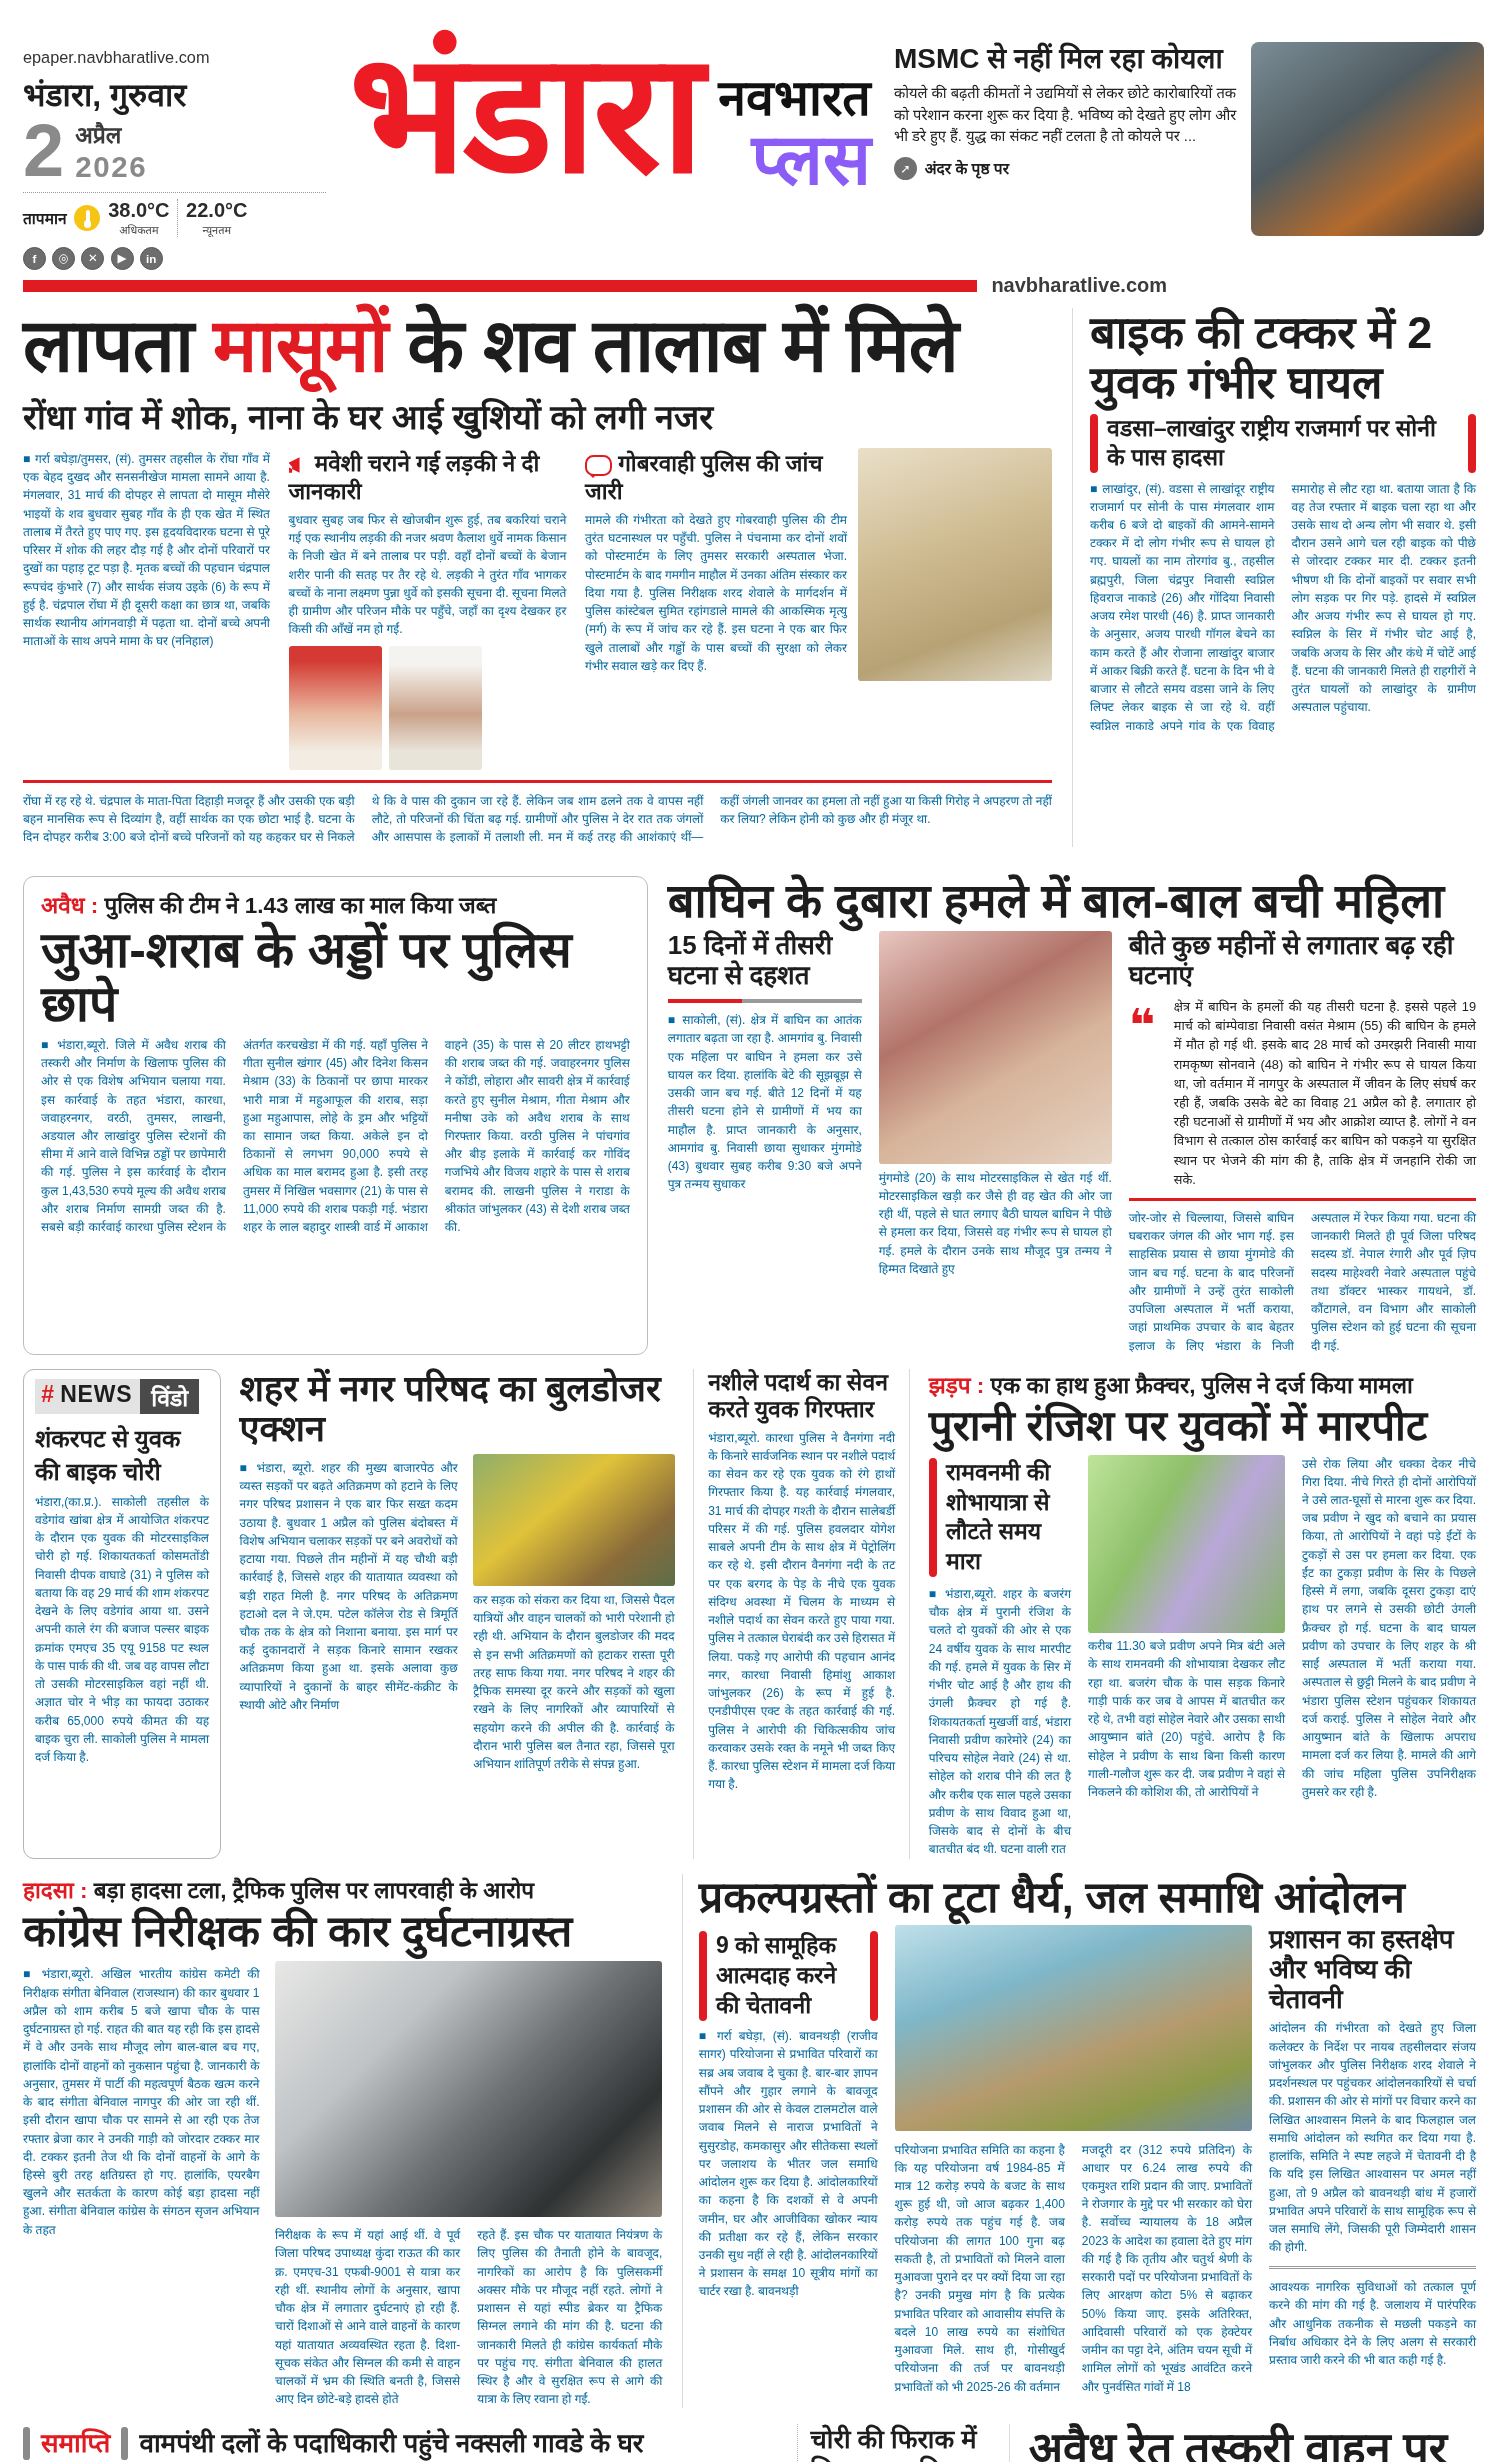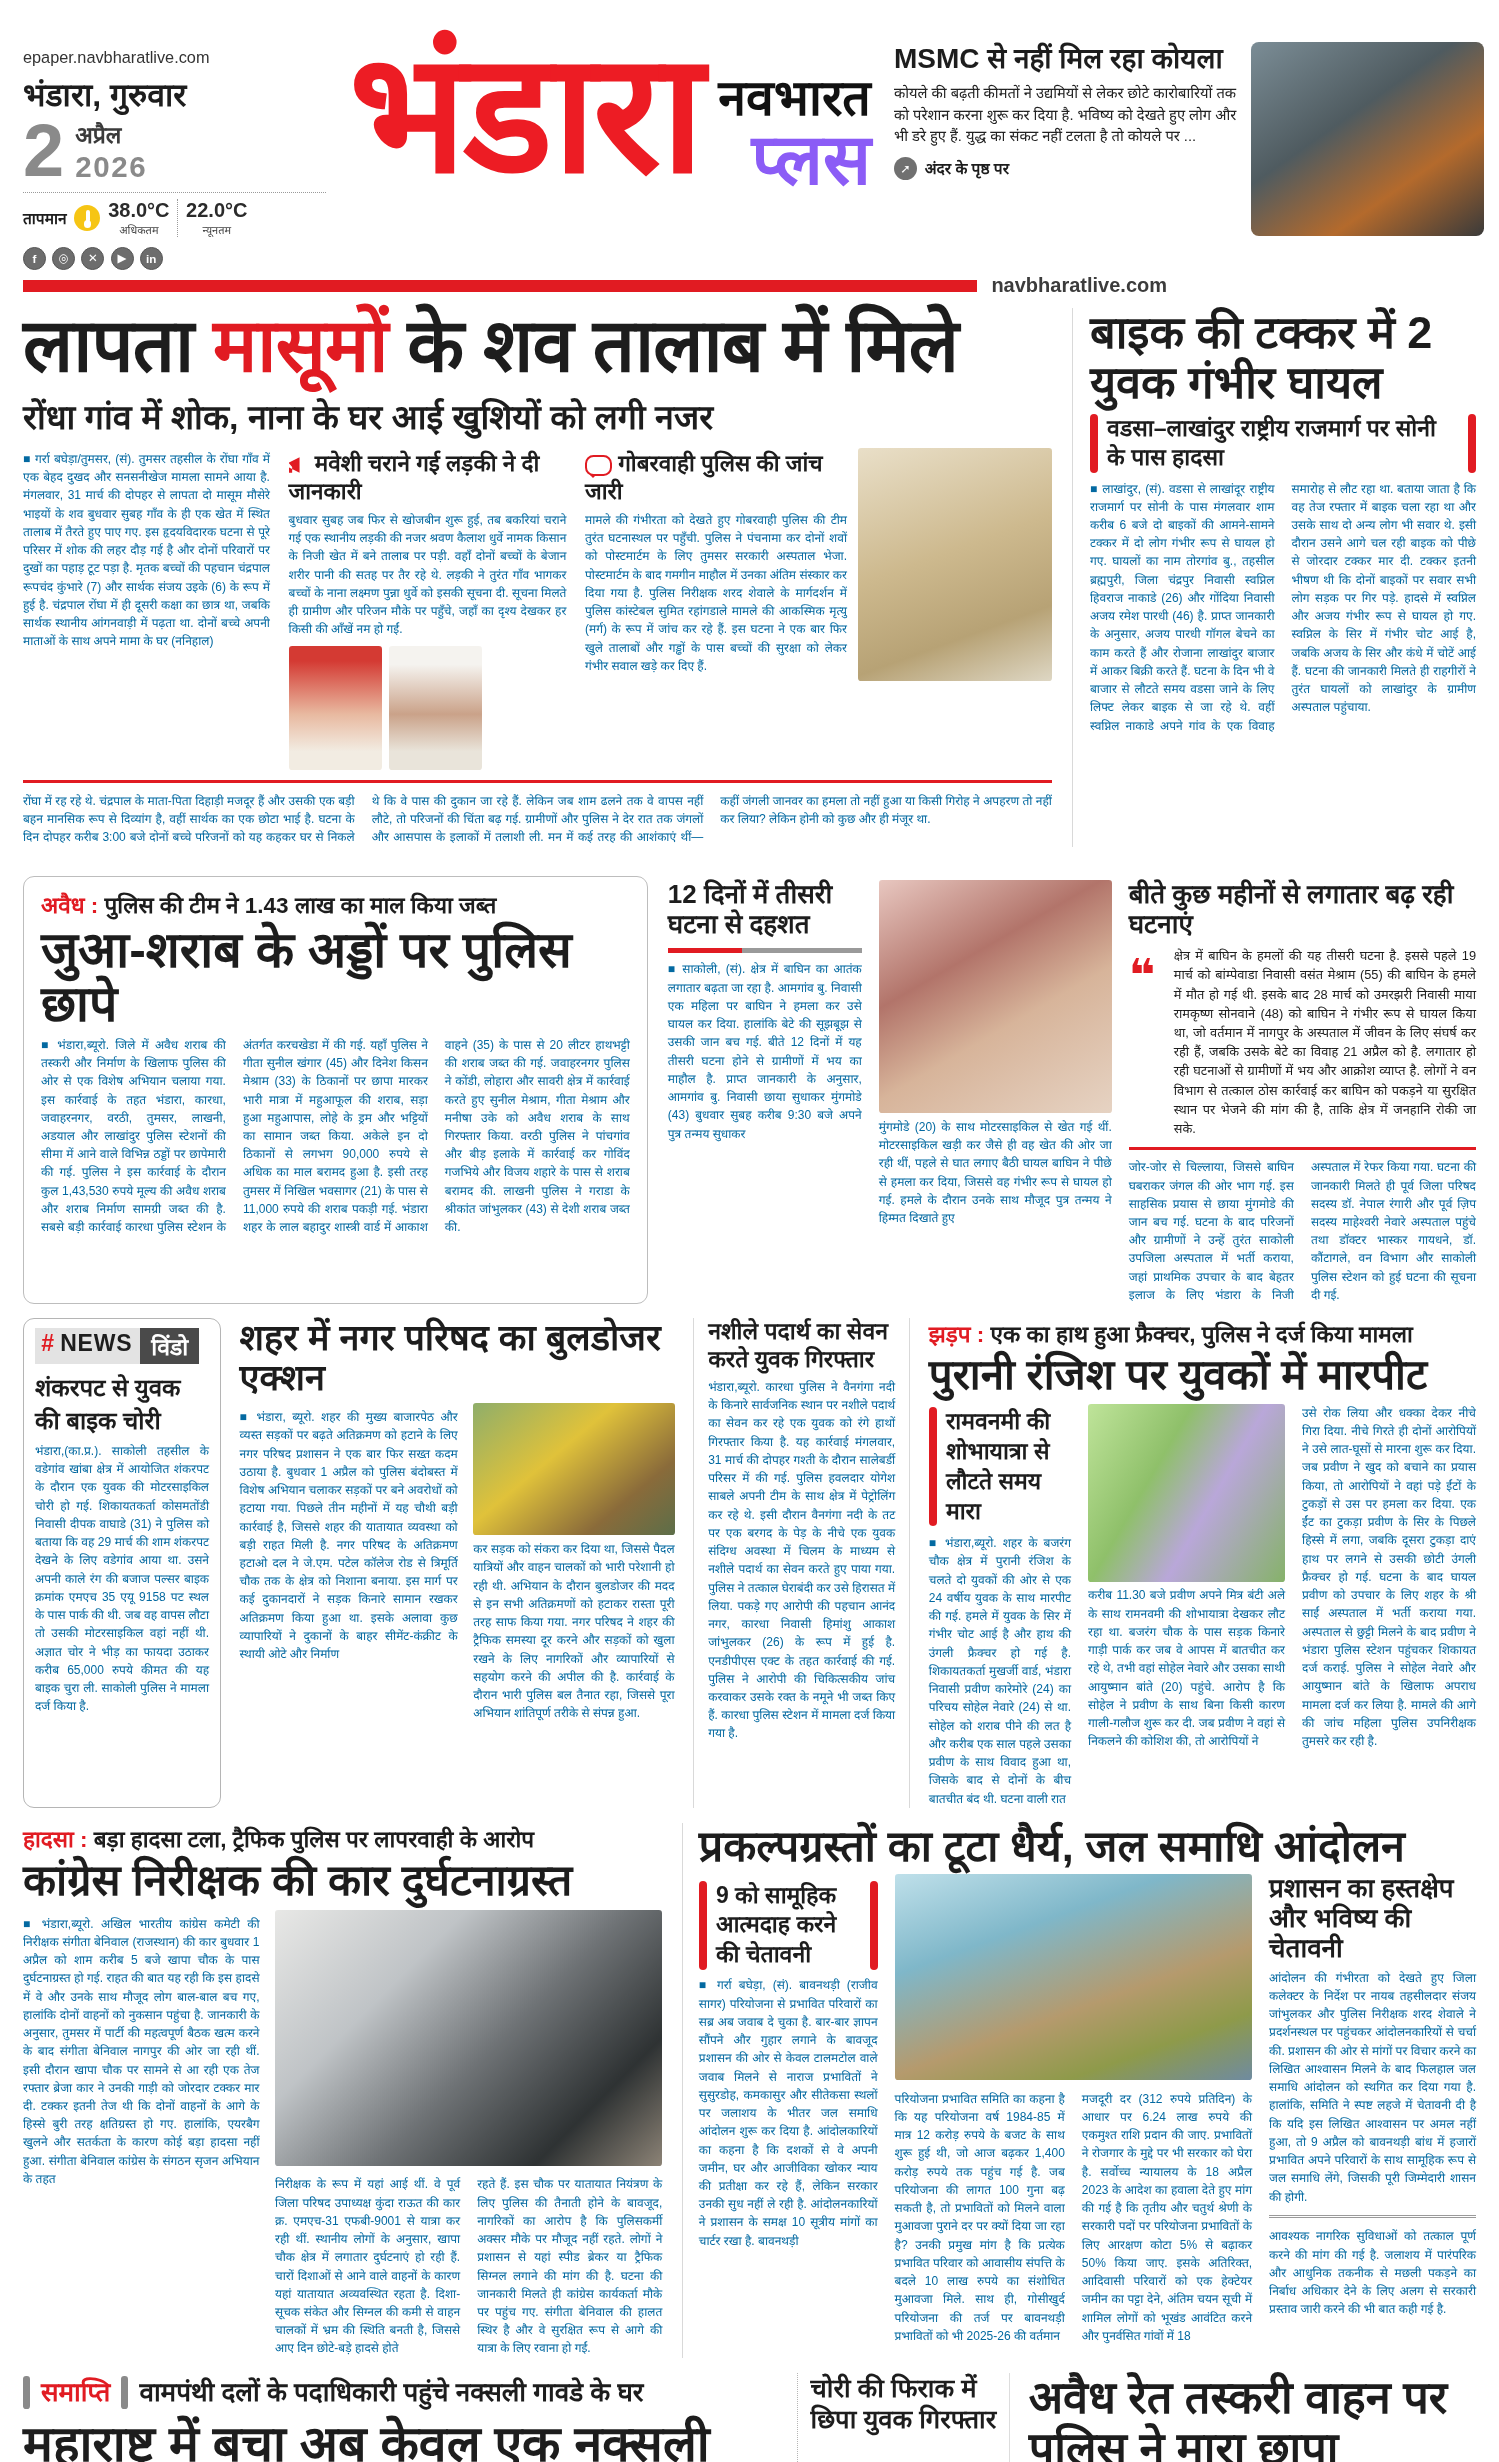--- a/index.html
+++ b/index.html
@@ -248,23 +248,24 @@
   </div>
 
   <div class="band-b">
     <section class="raids-box">
       <div class="kicker"><span class="red">अवैध :</span><span> पुलिस की टीम ने 1.43 लाख का माल किया जब्त</span></div>
       <h2 class="h-xl">जुआ-शराब के अड्डों पर पुलिस छापे</h2>
       <p class="body-txt cols-3">■ भंडारा,ब्यूरो. जिले में अवैध शराब की तस्करी और निर्माण के खिलाफ पुलिस की ओर से एक विशेष अभियान चलाया गया. इस कार्रवाई के तहत भंडारा, कारधा, जवाहरनगर, वरठी, तुमसर, लाखनी, अडयाल और लाखांदुर पुलिस स्टेशनों की सीमा में आने वाले विभिन्न ठड्डों पर छापेमारी की गई. पुलिस ने इस कार्रवाई के दौरान कुल 1,43,530 रुपये मूल्य की अवैध शराब और शराब निर्माण सामग्री जब्त की है. सबसे बड़ी कार्रवाई कारधा पुलिस स्टेशन के अंतर्गत करचखेडा में की गई. यहाँ पुलिस ने गीता सुनील खंगार (45) और दिनेश किसन मेश्राम (33) के ठिकानों पर छापा मारकर भारी मात्रा में महुआफूल की शराब, सड़ा हुआ महुआपास, लोहे के ड्रम और भट्टियों का सामान जब्त किया. अकेले इन दो ठिकानों से लगभग 90,000 रुपये से अधिक का माल बरामद हुआ है. इसी तरह तुमसर में निखिल भवसागर (21) के पास से 11,000 रुपये की शराब पकड़ी गई. भंडारा शहर के लाल बहादुर शास्त्री वार्ड में आकाश वाहने (35) के पास से 20 लीटर हाथभट्टी की शराब जब्त की गई. जवाहरनगर पुलिस ने कोंडी, लोहारा और सावरी क्षेत्र में कार्रवाई करते हुए सुनील मेश्राम, गीता मेश्राम और मनीषा उके को अवैध शराब के साथ गिरफ्तार किया. वरठी पुलिस ने पांचगांव और बीड़ इलाके में कार्रवाई कर गोविंद गजभिये और विजय शहारे के पास से शराब बरामद की. लाखनी पुलिस ने गराडा के श्रीकांत जांभुलकर (43) से देशी शराब जब्त की.</p>
     </section>
 
     <section class="tiger">
+      <h2 class="h-xl">बाघिन के दुबारा हमले में बाल-बाल बची महिला</h2>
       <div class="tiger-top">
         <div class="tiger-c1">
-          <div class="h-md">12 दिनों में तीसरी घटना से दहशत</div>
+          <div class="h-md">15 दिनों में तीसरी घटना से दहशत</div>
           <div class="tiger-sub-underline"></div>
           <p class="body-txt">■ साकोली, (सं). क्षेत्र में बाघिन का आतंक लगातार बढ़ता जा रहा है. आमगांव बु. निवासी एक महिला पर बाघिन ने हमला कर उसे घायल कर दिया. हालांकि बेटे की सूझबूझ से उसकी जान बच गई. बीते 12 दिनों में यह तीसरी घटना होने से ग्रामीणों में भय का माहौल है. प्राप्त जानकारी के अनुसार, आमगांव बु. निवासी छाया सुधाकर मुंगमोडे (43) बुधवार सुबह करीब 9:30 बजे अपने पुत्र तन्मय सुधाकर</p>
         </div>
         <div>
           <div class="photo tiger-photo"></div>
           <p class="body-txt" style="width:233px">मुंगमोडे (20) के साथ मोटरसाइकिल से खेत गई थीं. मोटरसाइकिल खड़ी कर जैसे ही वह खेत की ओर जा रही थीं, पहले से घात लगाए बैठी घायल बाघिन ने पीछे से हमला कर दिया, जिससे वह गंभीर रूप से घायल हो गई. हमले के दौरान उनके साथ मौजूद पुत्र तन्मय ने हिम्मत दिखाते हुए</p>
         </div>
         <div class="tiger-c3">
           <div class="h-md">बीते कुछ महीनों से लगातार बढ़ रही घटनाएं</div>
           <div class="quoteblock">क्षेत्र में बाघिन के हमलों की यह तीसरी घटना है. इससे पहले 19 मार्च को बांम्पेवाडा निवासी वसंत मेश्राम (55) की बाघिन के हमले में मौत हो गई थी. इसके बाद 28 मार्च को उमरझरी निवासी माया रामकृष्ण सोनवाने (48) को बाघिन ने गंभीर रूप से घायल किया था, जो वर्तमान में नागपुर के अस्पताल में जीवन के लिए संघर्ष कर रही हैं, जबकि उसके बेटे का विवाह 21 अप्रैल को है. लगातार हो रही घटनाओं से ग्रामीणों में भय और आक्रोश व्याप्त है. लोगों ने वन विभाग से तत्काल ठोस कार्रवाई कर बाघिन को पकड़ने या सुरक्षित स्थान पर भेजने की मांग की है, ताकि क्षेत्र में जनहानि रोकी जा सके.</div>

